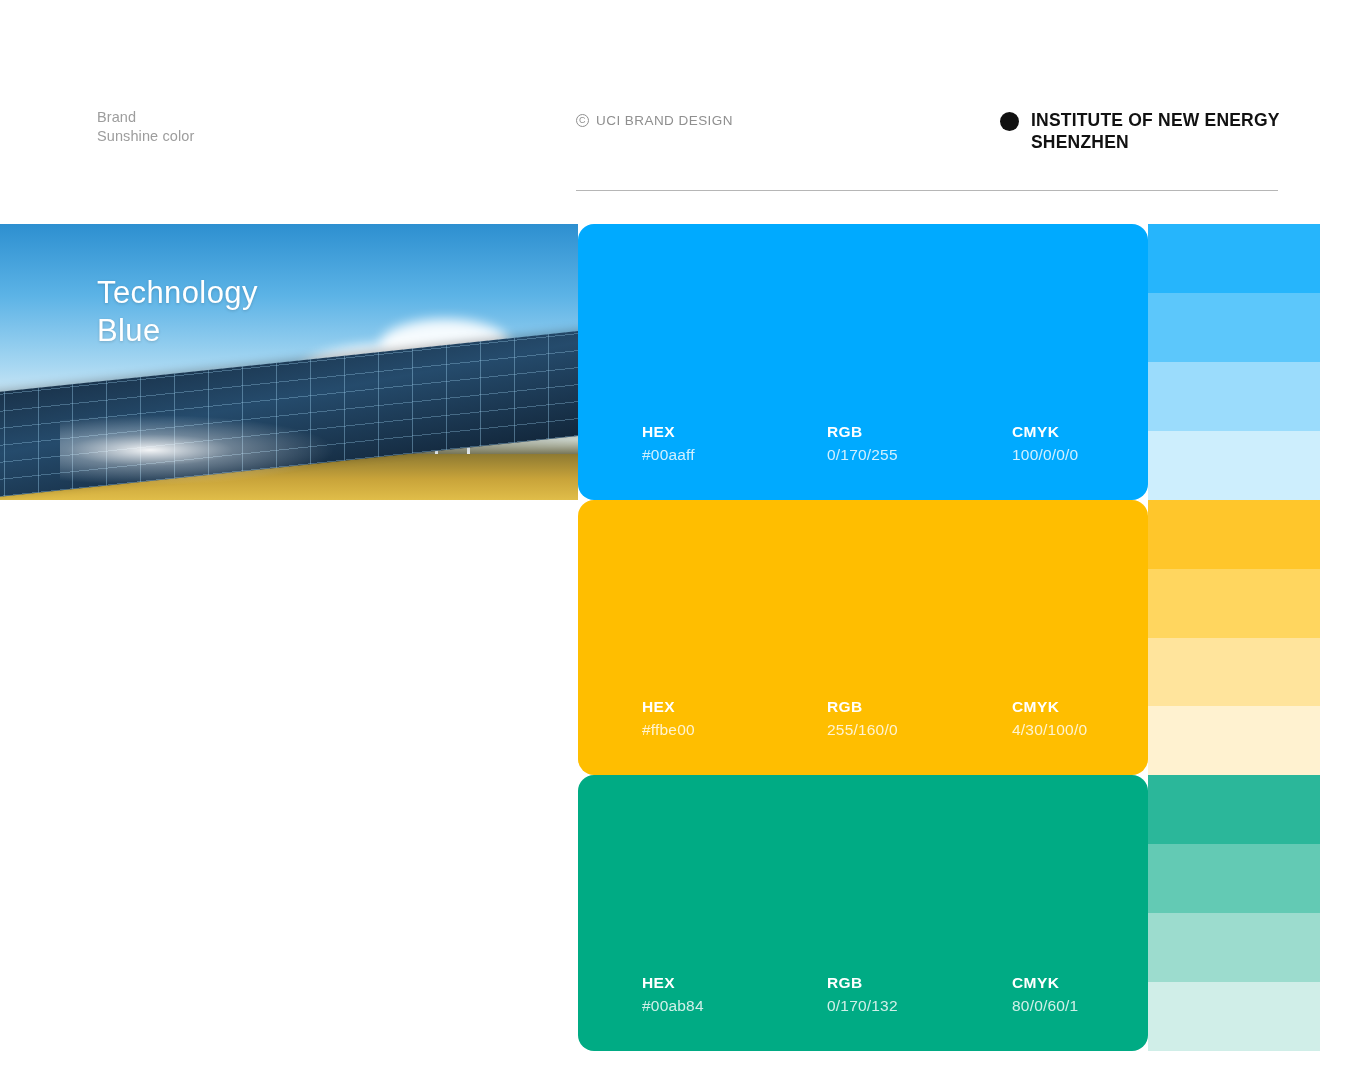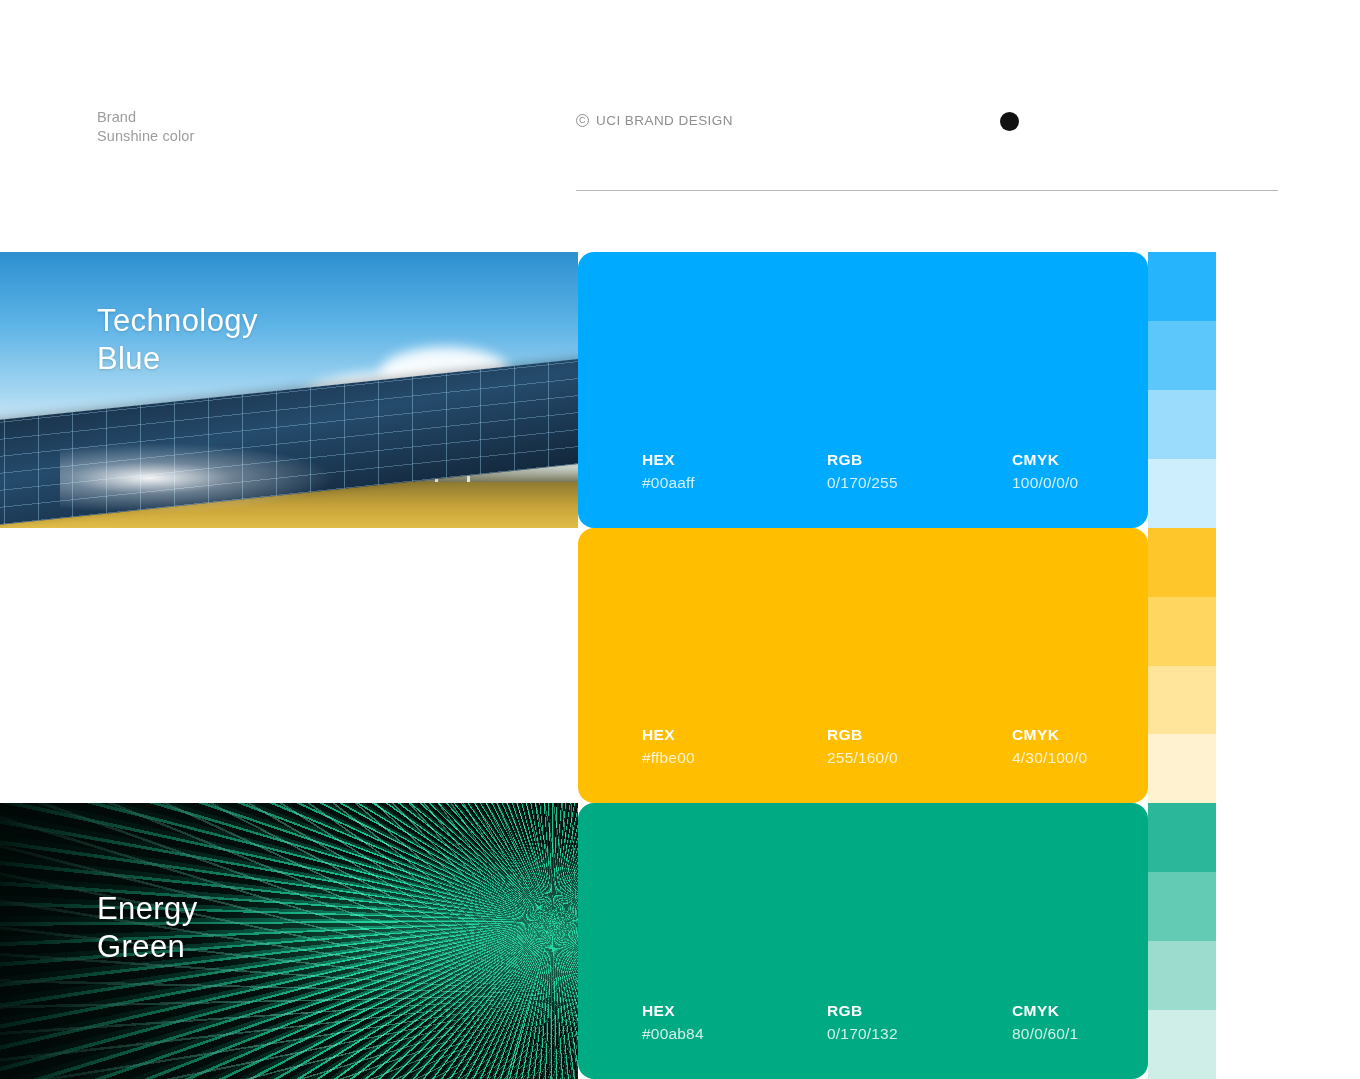--- a/index.html
+++ b/index.html
@@ -4,21 +4,21 @@
 <style>
   * { margin:0; padding:0; box-sizing:border-box; }
   html, body {
     width:1360px; height:1079px;
     background:#ffffff;
     font-family:"Liberation Sans", sans-serif;
     overflow:hidden;
   }
 
   
-  .header { position:relative; width:1360px; height:252px; background:#fff;padding-left:41px; }
+  .header { position:relative; width:1360px; height:224px; background:#fff;padding-left:41px; }
 
   .brand-label {
     position:absolute; left:97px; top:108px;
     font-size:14.5px; line-height:19px;
     color:#9d9d9d; font-weight:400; letter-spacing:.1px;
   }
   .brand-label div { white-space:nowrap; }
 
   .credit {
     position:absolute; left:576px; top:113px;
@@ -47,21 +47,21 @@
   }
 
   .divider {
     position:absolute; left:576px; top:190px;
     width:702px; height:1px; background:#b6b6b6;
   }
 
   
   .palette { position:relative; width:1360px; height:827px; }
 
-  .row { position:relative; width:1216px; height:275.67px; overflow:hidden; }
+  .row { position:relative; width:1320px; height:275.67px; overflow:hidden; }
 
   
   .img-cell {
     position:absolute; left:0; top:0;
     width:578px; height:100%;
     overflow:hidden;
   }
   .img-cell .art { position:absolute; inset:0; }
 
   .color-name {
@@ -203,20 +203,24 @@
     <div>Sunshine color</div>
   </div>
 
   <div class="credit">
     <span class="c-mark">C</span>
     <span>UCI BRAND DESIGN</span>
   </div>
 
   <div class="logo">
     <span class="logo-dot"></span>
+    <div class="logo-text">
+      <div>INSTITUTE OF NEW ENERGY</div>
+      <div>SHENZHEN</div>
+    </div>
   </div>
 
   <div class="divider"></div>
 </div>
 
 <div class="palette">
 
   <div class="row blue">
     <div class="img-cell">
       <div class="art art-sky">
@@ -303,32 +307,20 @@
 
     <div class="tints">
       <div class="tint" style="background:#ffc62b;"></div>
       <div class="tint" style="background:#ffd65f;"></div>
       <div class="tint" style="background:#ffe49c;"></div>
       <div class="tint" style="background:#fff2d0;"></div>
     </div>
   </div>
 
   <div class="row green">
-    <div class="img-cell">
-      <div class="art art-green">
-        <div class="fan"></div>
-        <div class="fan2"></div>
-        <div class="fan-dark"></div>
-        <div class="fan-glow"></div>
-      </div>
-      <div class="color-name">
-        <div>Energy</div>
-        <div>Green</div>
-      </div>
-    </div>
 
     <div class="solid" style="background:#00ab84;">
       <div class="specs">
         <div class="spec">
           <div class="k">HEX</div>
           <div class="v">#00ab84</div>
         </div>
         <div class="spec">
           <div class="k">RGB</div>
           <div class="v">0/170/132</div>

